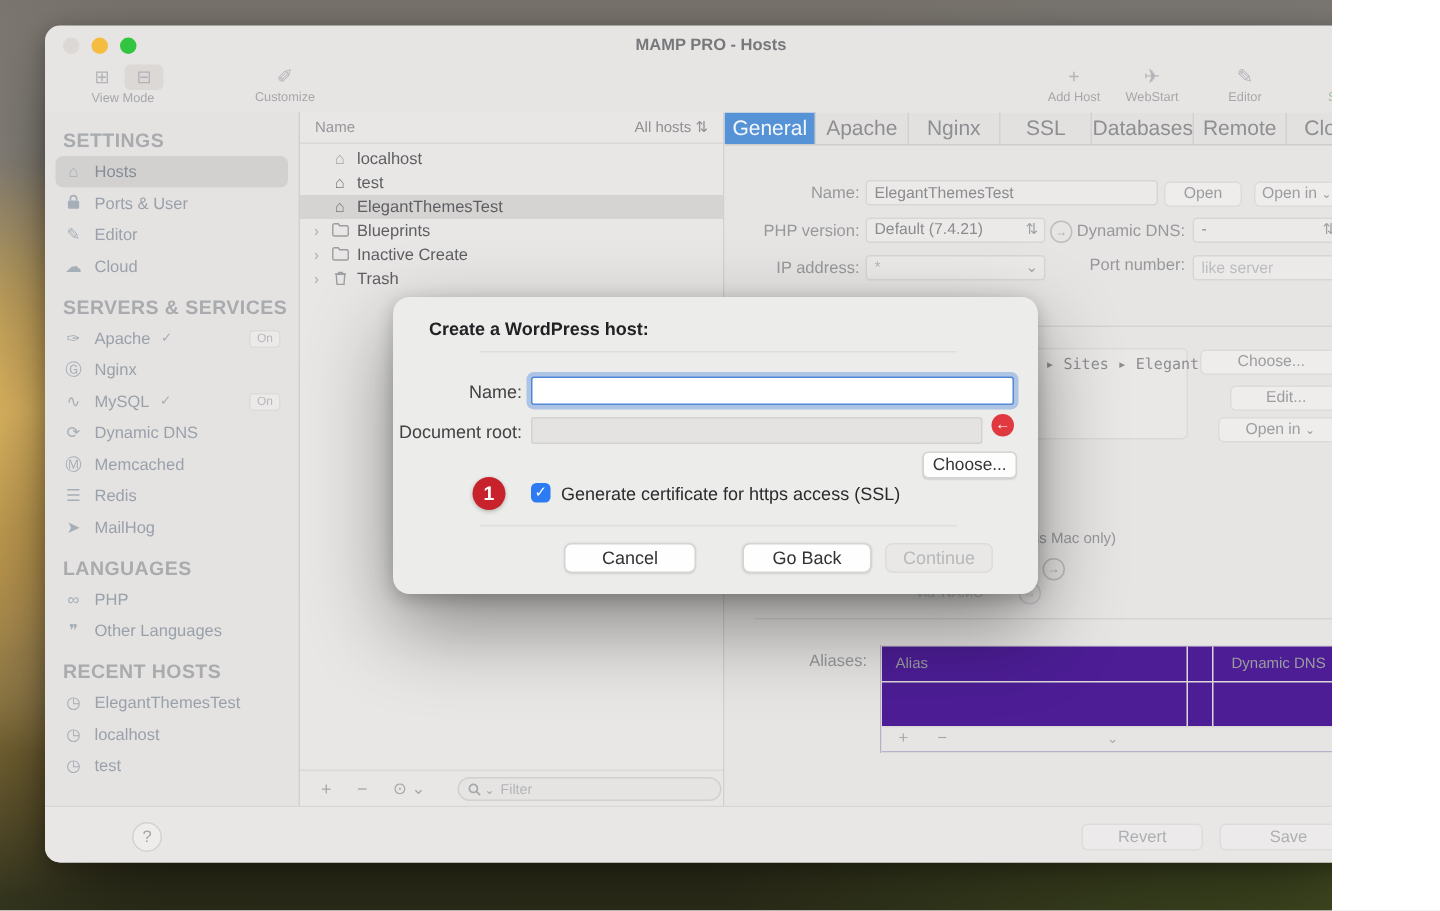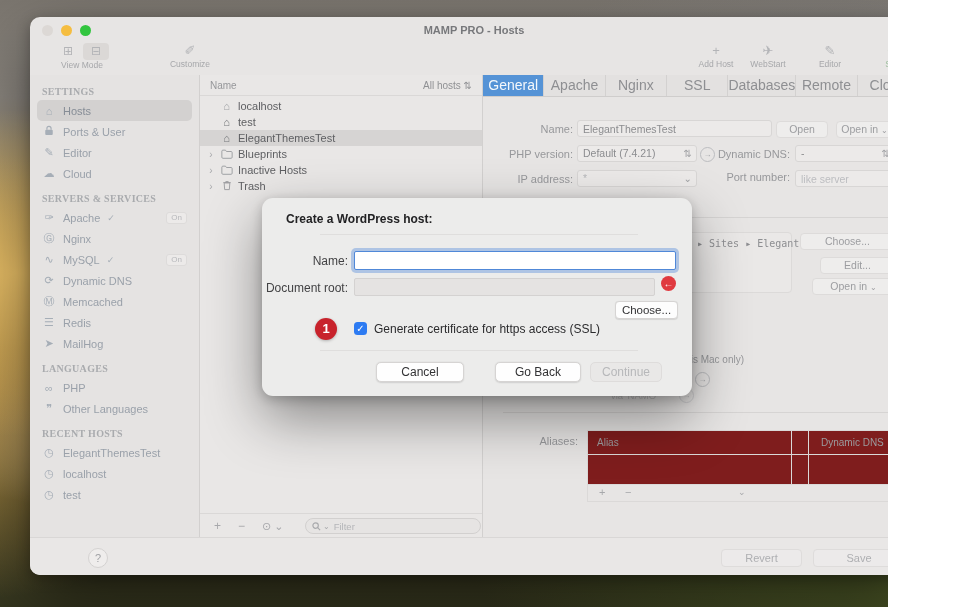--- a/index.html
+++ b/index.html
@@ -31,21 +31,21 @@
   .tlabel{display:block;line-height:11px;}
   .seg{position:absolute;left:18px;top:0;width:68px;text-align:center;}
   .segbtns{display:inline-flex;gap:2px;}
   .segbtn{width:26px;height:17px;border-radius:4px;font-size:12px;line-height:17px;color:#b3b4b7;}
   .segbtn.on{background:#dbd8d6;}
   .stop-ic{display:block;height:16px;}
   
   .main{position:absolute;top:58px;left:0;right:0;bottom:37px;display:flex;}
   .sidebar{width:170px;box-sizing:border-box;border-right:1px solid #d2d0cf;background:#e5e3e2;
            border-bottom-left-radius:0;padding-top:2px;overflow:hidden;}
-  .sec-title{font-size:10px;font-weight:bold;color:#a9abae;letter-spacing:.3px;margin:9px 0 3px 12px;font-family:Liberation Serif, serif;}
+  .sec-title{font-size:13px;font-weight:bold;color:#a9abae;letter-spacing:.3px;margin:9px 0 3px 12px;}
   .s-item{display:flex;align-items:center;gap:7px;height:21px;margin:0 7px;padding:0 5px;
           border-radius:5px;font-size:11px;color:#9aa1aa;}
   .s-item.sel{background:#d3d1d0;color:#868d96;}
   .s-icon{width:14px;text-align:center;font-size:11px;color:#a6aeb7;flex:none;}
   .s-check{font-size:9px;color:#a6aeb7;}
   .s-badge{margin-left:auto;font-size:8px;color:#b7b8bb;background:#eceae9;border:1px solid #dddbda;
            border-radius:3px;padding:0 4px;line-height:10px;}
   
   .hostlist{width:283px;flex:none;position:relative;background:#e9e7e6;border-right:1px solid #d2d0cf;box-sizing:border-box;}
   .hl-head{height:20px;display:flex;justify-content:space-between;align-items:center;
@@ -77,21 +77,21 @@
   .drop .dd{position:absolute;right:4px;top:0;font-size:10px;color:#a0a1a4;}
   .btn{position:absolute;background:#eeedec;border:1px solid #dddbda;border-radius:4px;text-align:center;
        height:15px;line-height:15px;font-size:10.5px;color:#9c9da0;}
   .go{position:absolute;width:13px;height:13px;border:1px solid #bcbdc0;border-radius:50%;
       font-size:8px;line-height:13px;text-align:center;color:#a6a7aa;}
   .hr{position:absolute;height:1px;background:#d6d4d3;}
   .crumbbox{position:absolute;left:40px;top:157px;width:267px;height:59px;background:#eae8e7;
             border:1px solid #dcdad9;border-radius:4px;}
   .crumb{position:absolute;left:214px;top:163px;font-family:"DejaVu Sans Mono",monospace;font-size:10px;color:#8d8e91;}
   .note{position:absolute;font-size:9.5px;color:#97989b;}
-  .aliases-table{position:absolute;left:104px;top:355px;width:307px;height:72px;background:#7f1d1d;
+  .aliases-table{position:absolute;left:104px;top:355px;width:307px;height:72px;background:#4c1d95;
                  border:1px solid #dbd9d8;box-sizing:border-box;}
   .at-head{position:absolute;top:0;left:0;right:0;height:23px;border-bottom:1px solid #dbd9d8;font-size:10px;color:#9b9c9f;}
   .at-col1{position:absolute;left:9px;top:6px;}
   .at-col2{position:absolute;left:233px;top:6px;}
   .at-v{position:absolute;top:0;bottom:17px;width:1px;background:#dbd9d8;}
   .at-foot{position:absolute;left:0;right:0;bottom:0;height:16px;border-top:1px solid #dbd9d8;background:#e7e5e4;}
   .at-foot span{position:absolute;font-size:11px;line-height:15px;color:#a7a8ab;}
   
   .bottombar{position:absolute;left:0;right:0;bottom:0;height:37px;border-top:1px solid #d9d7d6;
              border-radius:0 0 10px 10px;background:#e9e7e6;}
@@ -283,21 +283,21 @@
             <span class="hl-icon"><svg width="12" height="10" viewBox="0 0 14 11">
                   <path d="M1 2.2C1 1.5 1.5 1 2.2 1h3l1.2 1.6h5.4c.7 0 1.2.5 1.2 1.2v5.5c0 .7-.5 1.2-1.2 1.2H2.2C1.5 10.5 1 10 1 9.3z" fill="none" stroke="#9b9da0" stroke-width="1.1"></path>
                 </svg></span>
             <span>Blueprints</span>
           </div>
           <div class="hl-row">
             <span class="disc">›</span>
             <span class="hl-icon"><svg width="12" height="10" viewBox="0 0 14 11">
                   <path d="M1 2.2C1 1.5 1.5 1 2.2 1h3l1.2 1.6h5.4c.7 0 1.2.5 1.2 1.2v5.5c0 .7-.5 1.2-1.2 1.2H2.2C1.5 10.5 1 10 1 9.3z" fill="none" stroke="#9b9da0" stroke-width="1.1"></path>
                 </svg></span>
-            <span>Inactive Hosts</span>
+            <span>Inactive Create</span>
           </div>
           <div class="hl-row">
             <span class="disc">›</span>
             <span class="hl-icon"><svg width="10" height="11" viewBox="0 0 12 13">
                   <path d="M1.5 3h9M4.5 3V1.8h3V3" stroke="#9b9da0" stroke-width="1.1" fill="none"></path>
                   <path d="M2.6 3.4l.6 8h5.6l.6-8z" fill="none" stroke="#9b9da0" stroke-width="1.1"></path>
                 </svg></span>
             <span>Trash</span>
           </div>
         </div>

